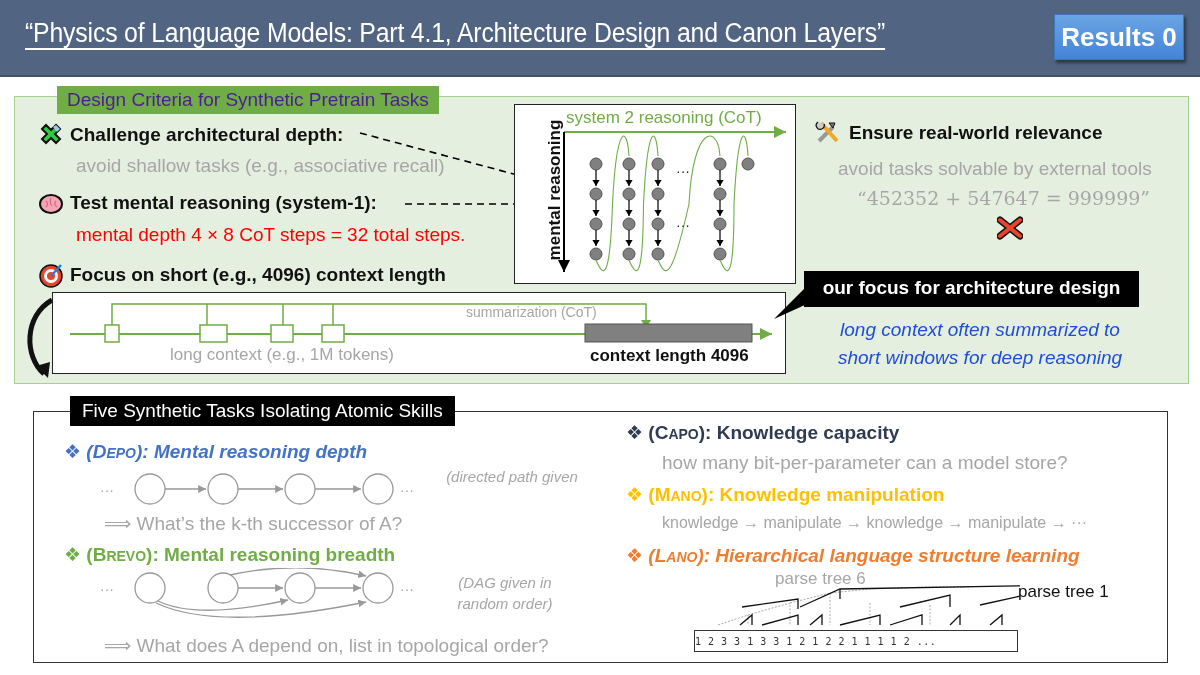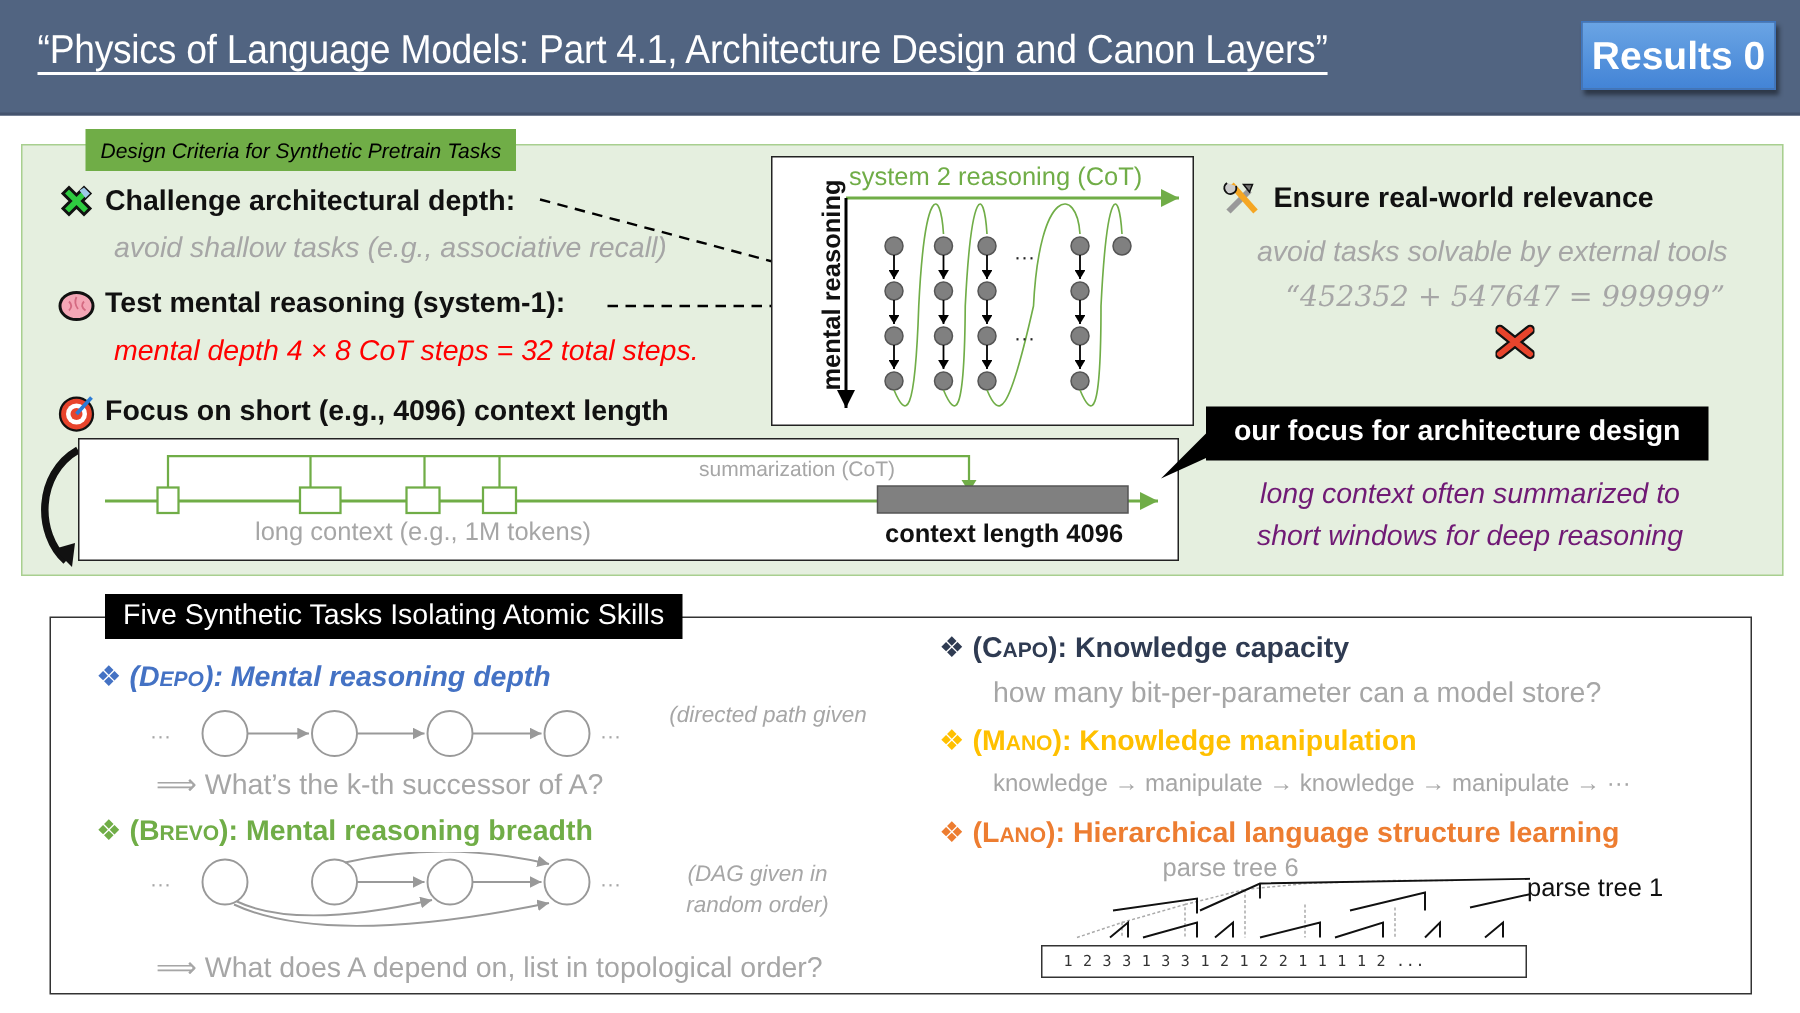--- a/index.html
+++ b/index.html
@@ -8,38 +8,38 @@
   .abs { position:absolute; }
   
   #header { left:0; top:0; width:1200px; height:75px; background:#516481; border-bottom:2px solid #44536d; }
   #title { left:25px; top:18px; font-size:27px; color:#ffffff; text-decoration:underline; text-underline-offset:6px;
            font-family:"Liberation Sans", sans-serif; letter-spacing:-0.2px; transform:scaleX(0.92); transform-origin:left; white-space:nowrap; }
   #results-btn { left:1054px; top:14px; width:128px; height:44px; background:linear-gradient(#6aa4e4,#4384d6);
                  border:1px solid #3f76bf; box-shadow:2px 3px 3px rgba(0,0,0,0.45); color:#fff; font-weight:bold;
                  font-size:26px; text-align:center; line-height:44px; cursor:pointer; }
   
   #criteria-panel { left:14px; top:96px; width:1173px; height:286px; background:#e5efdf; border:1px solid #a8cf8f; }
-  #criteria-heading { left:57px; top:86px; height:28px; padding:0 10px; background:#70ad47; color:#000000;
-                      font-size:14px; line-height:28px; white-space:nowrap;font-style:italic; }
+  #criteria-heading { left:57px; top:86px; height:28px; padding:0 10px; background:#70ad47; color:#4c1d95;
+                      font-size:19px; line-height:28px; white-space:nowrap; }
   .crit-head { font-weight:bold; font-size:19px; color:#111; white-space:nowrap; }
-  .crit-sub { font-size:19px; color:#a6a6a6; white-space:nowrap;font-style:italic; }
+  .crit-sub { font-size:19px; color:#a6a6a6; white-space:nowrap; }
   .red { color:#ff0000; }
   
   #tasks-panel { left:33px; top:411px; width:1133px; height:250px; border:1.5px solid #333; background:#fff; }
   #tasks-heading { left:70px; top:396px; height:30px; padding:0 12px; background:#000; color:#fff;
                    font-size:19px; line-height:30px; white-space:nowrap; }
   .task-title { font-weight:bold; font-size:19px; white-space:nowrap; }
   .sc { font-size:14px; }
   .task-desc { font-size:19px; color:#a6a6a6; white-space:nowrap; }
   .note { font-style:italic; font-size:15px; color:#a6a6a6; text-align:center; line-height:21px; }
   #callout { left:804px; top:271px; width:335px; height:36px; background:#000; color:#fff; font-weight:bold;
              font-size:19px; line-height:34px; text-align:center; }
-  #callout-note { left:800px; top:316px; width:360px; text-align:center; font-style:italic; font-size:19px; color:#701a75; line-height:28px; }
+  #callout-note { left:800px; top:316px; width:360px; text-align:center; font-style:italic; font-size:19px; color:#1d4ed8; line-height:28px; }
   #seq-box { left:694px; top:630px; width:324px; height:22px; border:1.5px solid #333; background:#fff;
-             font-family:"DejaVu Sans Mono", monospace; font-size:10px; color:#333; line-height:22px; padding-left:14px; box-sizing:border-box; white-space:nowrap; letter-spacing:0.5px;}
+             font-family:"DejaVu Sans Mono", monospace; font-size:10px; color:#333; line-height:22px; box-sizing:border-box; white-space:nowrap; letter-spacing:0.5px;}
 </style>
 </head>
 <body>
 
 <div id="header" class="abs"></div>
 <div id="title" class="abs">“Physics of Language Models: Part 4.1, Architecture Design and Canon Layers”</div>
 <div id="results-btn" class="abs">Results 0</div>
 
 <div id="criteria-panel" class="abs"></div>
 <div id="criteria-heading" class="abs">Design Criteria for Synthetic Pretrain Tasks</div>
@@ -248,21 +248,21 @@
   <span>(</span><span>C</span><span class="sc">APO</span><span>): Knowledge capacity</span>
 </div>
 <div class="abs task-desc" style="left:662px;top:452px;">how many bit-per-parameter can a model store?</div>
 
 <div class="abs task-title" style="left:626px;top:483px;color:#ffc000;">
   <span>❖</span>
   <span>(</span><span>M</span><span class="sc">ANO</span><span>): Knowledge manipulation</span>
 </div>
 <div class="abs task-desc" style="left:662px;top:514px;font-size:16px;">knowledge → manipulate → knowledge → manipulate → ···</div>
 
-<div class="abs task-title" style="left:626px;top:544px;color:#ed7d31;">
+<div class="abs task-title" style="left:626px;top:544px;color:#ed7d31;font-style:italic;">
   <span>❖</span>
   <span>(</span><span>L</span><span class="sc">ANO</span><span>): Hierarchical language structure learning</span>
 </div>
 <div class="abs" style="left:775px;top:569px;font-size:17px;color:#a6a6a6;white-space:nowrap;">parse tree 6</div>
 <div class="abs" style="left:1018px;top:582px;font-size:17px;color:#111;white-space:nowrap;">parse tree 1</div>
 <svg class="abs" style="left:690px;top:585px;" width="330" height="45">
   <g stroke="#aaa" stroke-width="1" stroke-dasharray="2,1.5" fill="none">
     <path d="M28 40 L58 30 L58 40"></path>
       <path d="M58 30 L100 18 L100 30 L100 40"></path>
       <path d="M100 18 L140 8 L180 4 L240 2 L280 2"></path>

